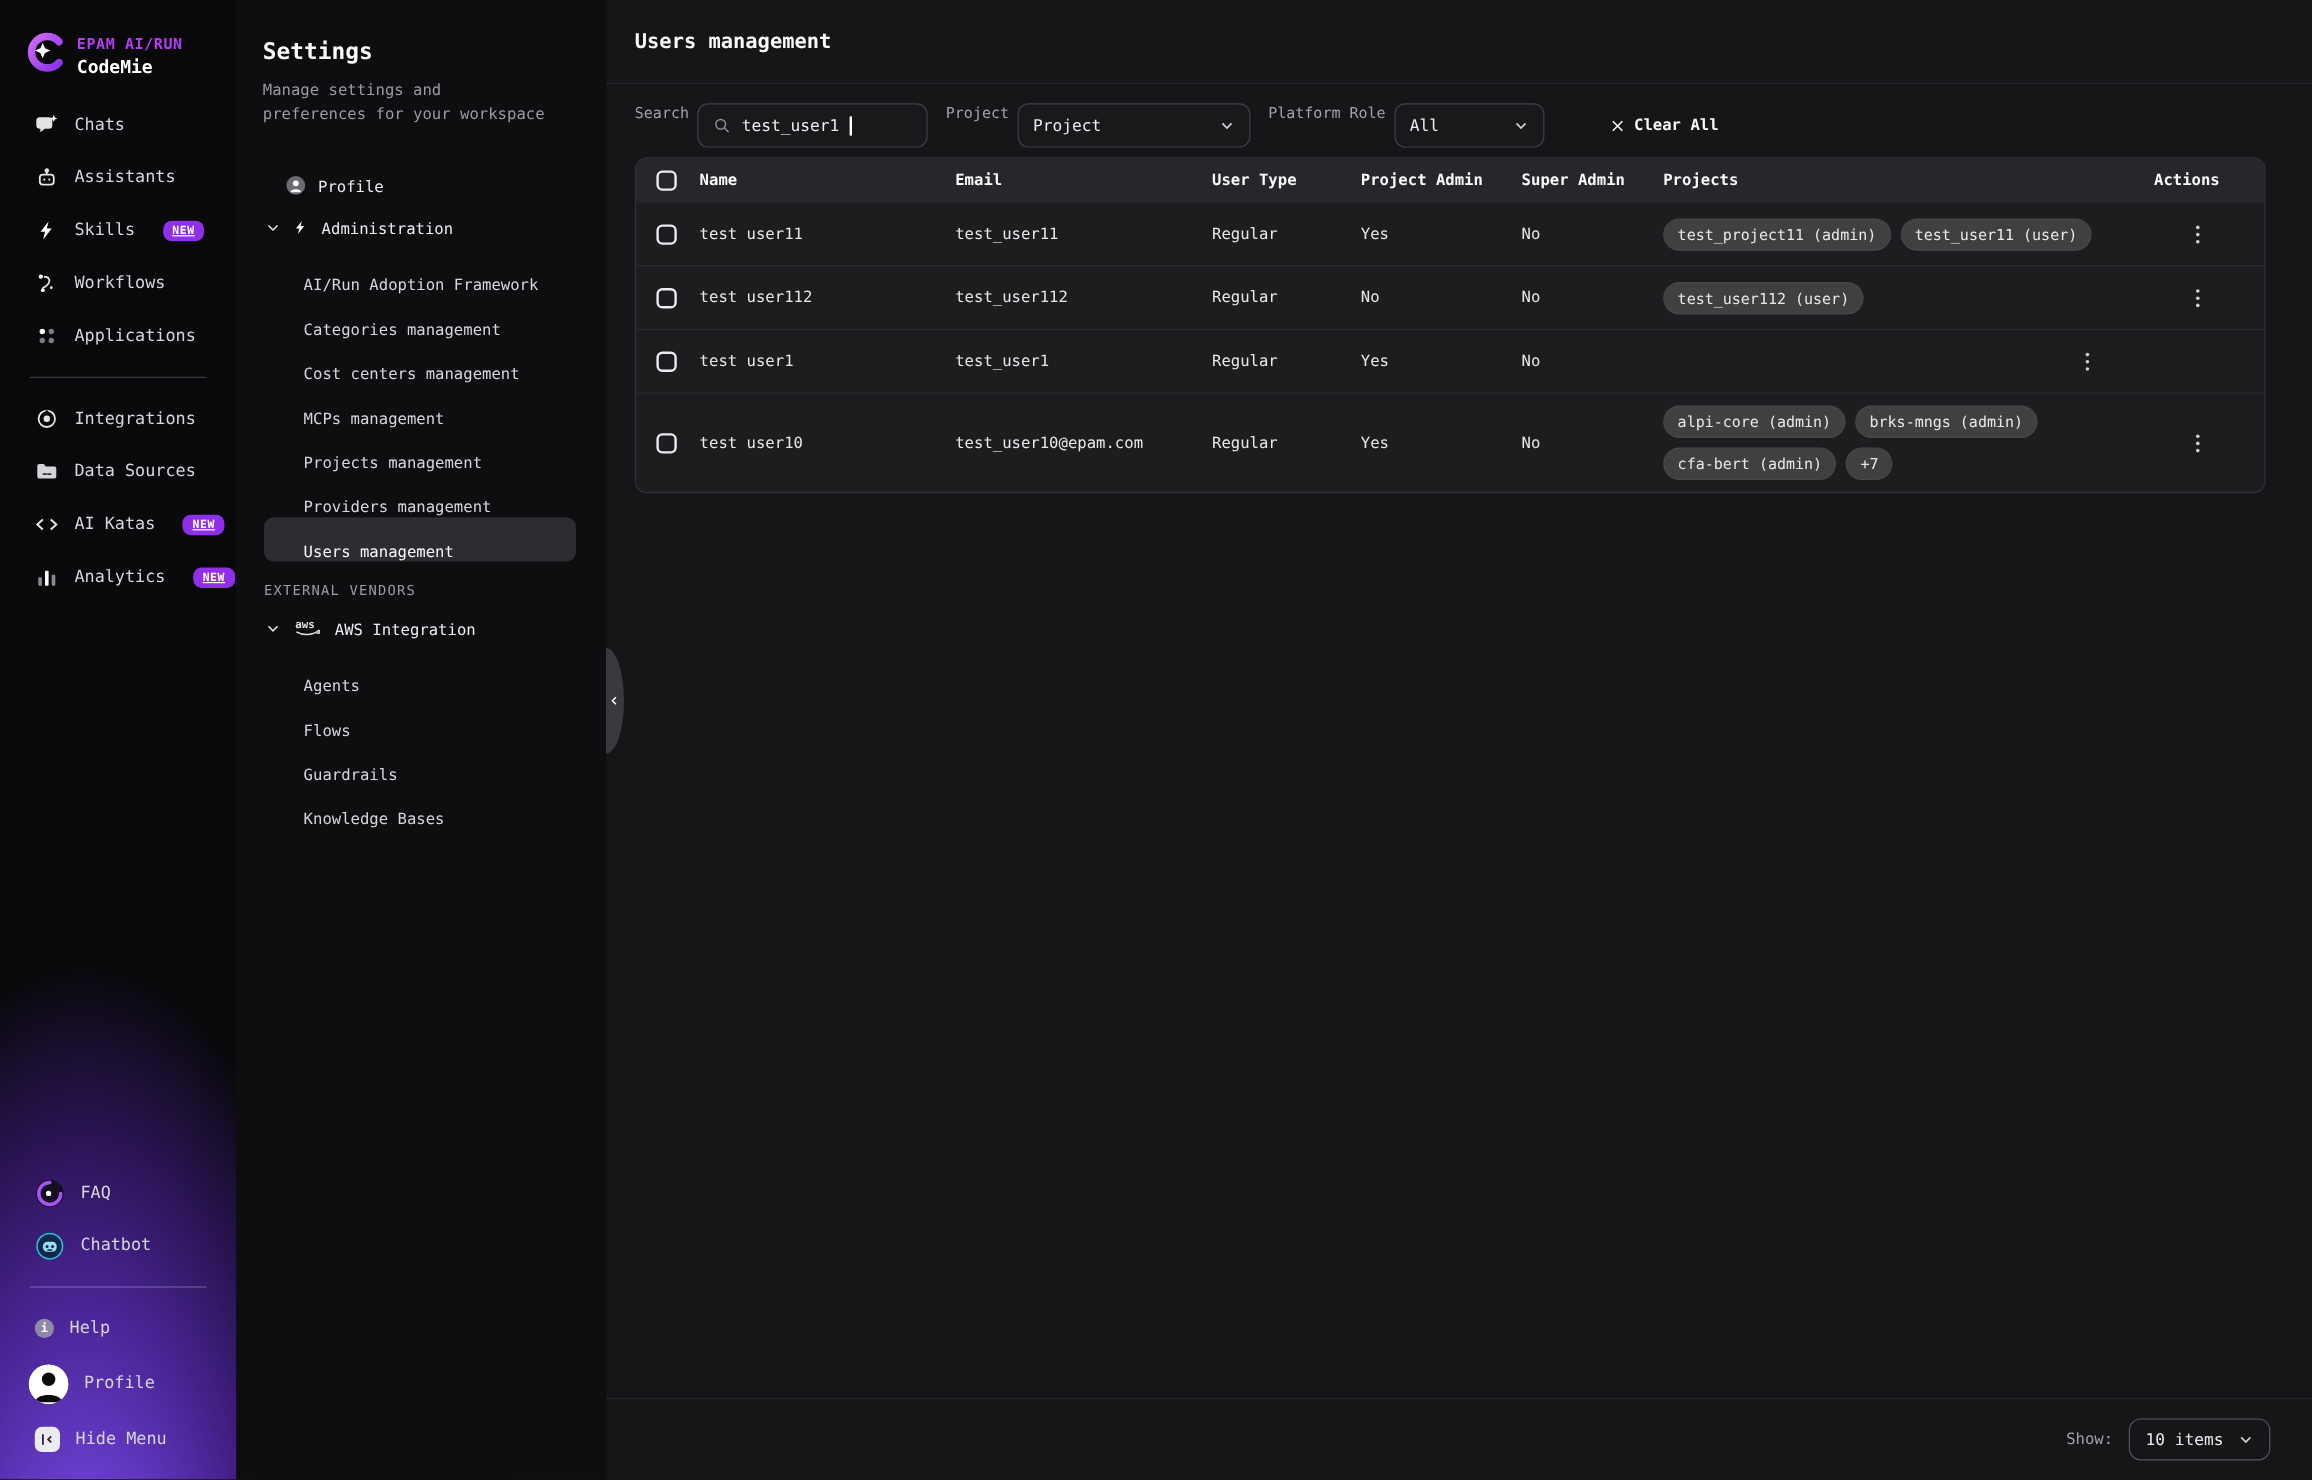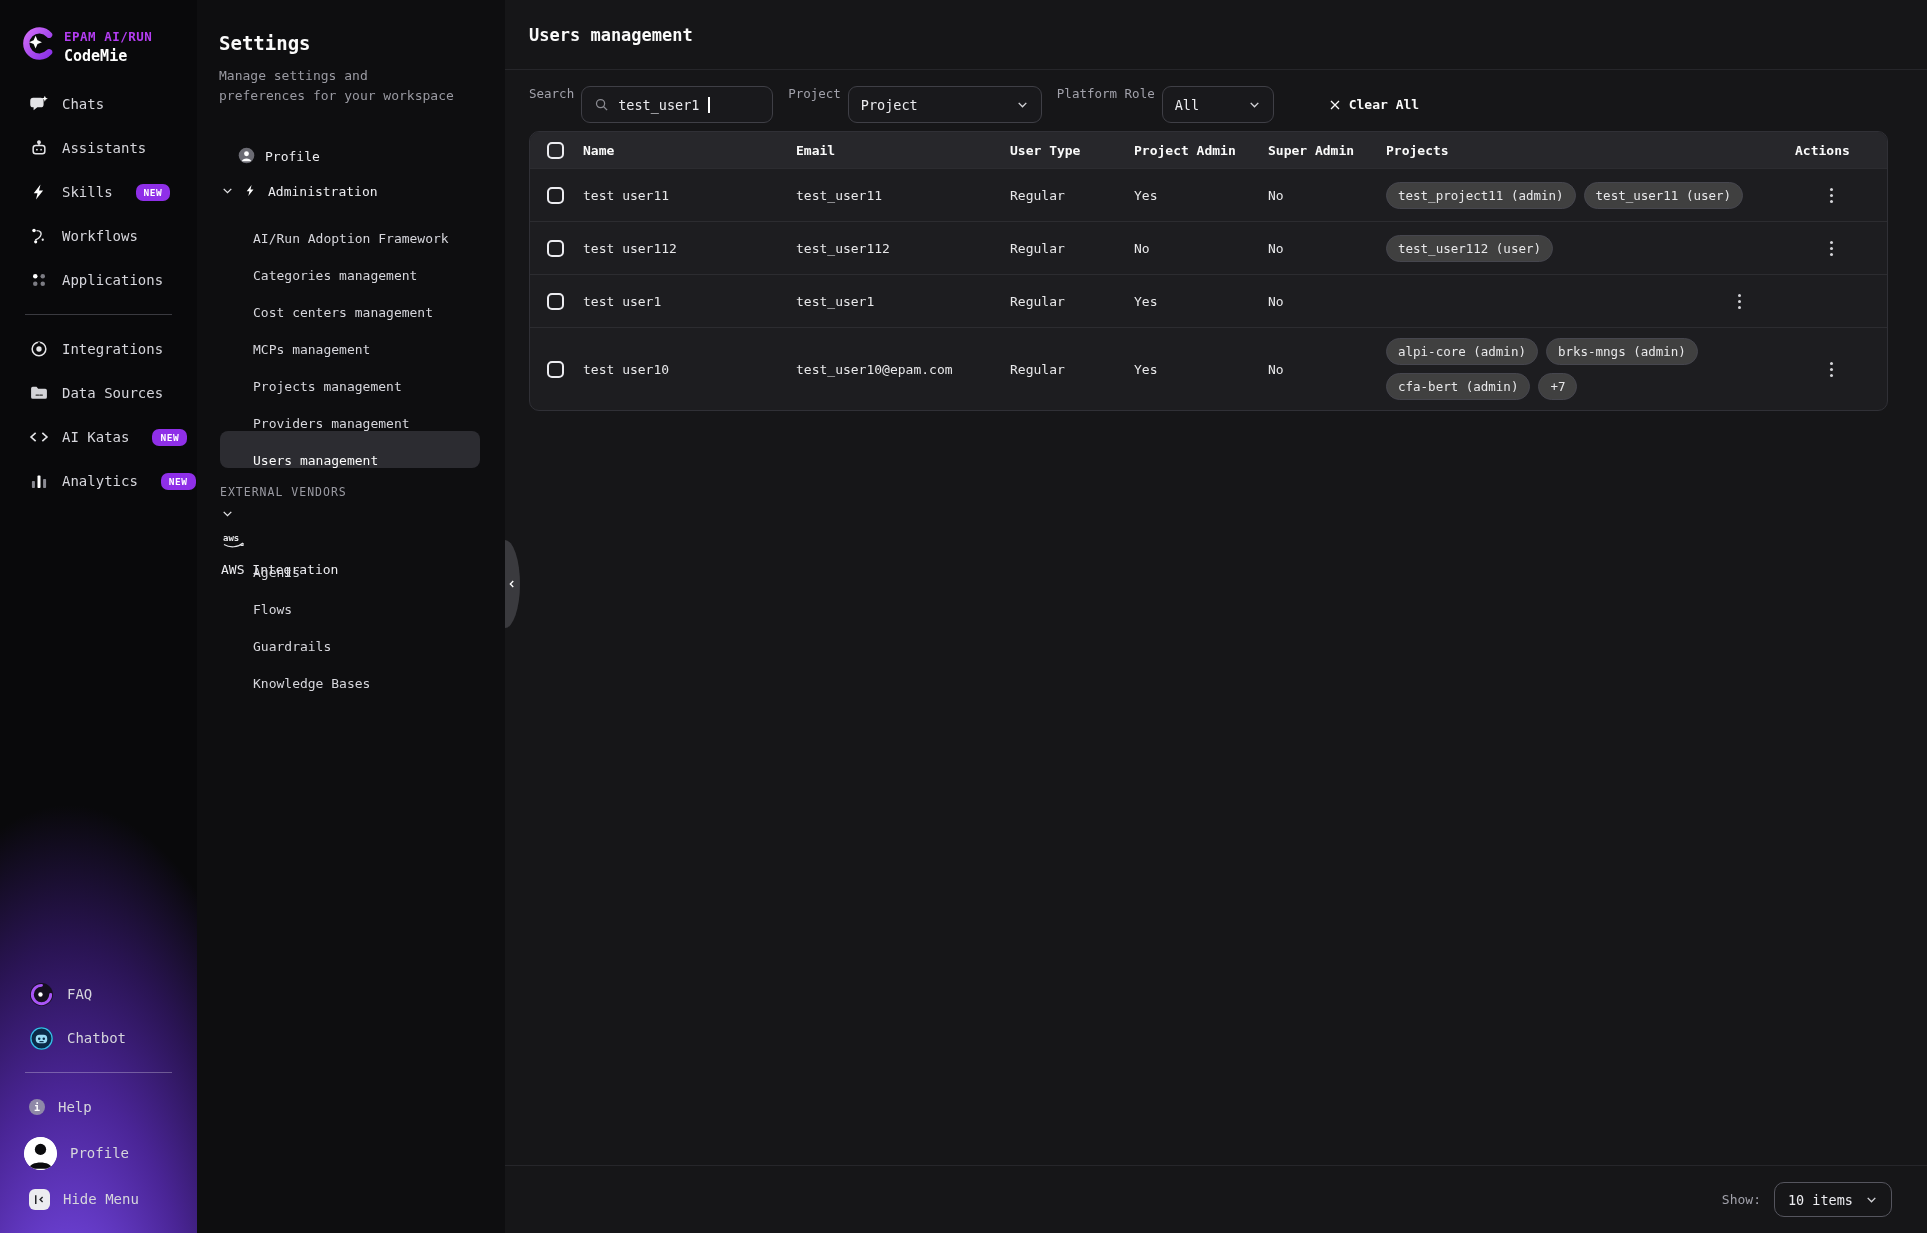--- a/index.html
+++ b/index.html
@@ -15,52 +15,52 @@
       radial-gradient(90px 16px at 75px 101%, rgba(130,200,255,.55), transparent 70%),
       radial-gradient(150% 58% at 35% 114%, #8d6ae8 0%, #6a3fd0 22%, #4a2596 44%, #2a1454 64%, rgba(10,10,12,0) 84%),
       #09090b;
   }
   .logo-row { display:flex; gap:11px; margin:26px 0 0 22px; align-items:flex-end; }
   .brand-line1 { color:#b43df2; font-weight:bold; font-size:12.5px; letter-spacing:.5px; }
   .brand-line2 { color:#fff; font-weight:bold; font-size:15px; margin-top:3px; }
   .sb-nav { margin-top:17px; }
   .sb-item { display:flex; align-items:center; height:44px; padding-left:29px; gap:13px; font-size:14px; color:#d6d6dc; cursor:pointer; }
   .sb-item .ico { width:20px; height:20px; display:flex; align-items:center; justify-content:center; flex:none; }
-  .badge { background:#8f2fe8; color:#fff; font-size:9.5px; font-weight:bold; padding:3px 8px; border-radius:7px; letter-spacing:.5px; margin-left:10px; }
+  .badge { background:#8f2fe8; color:#fff; font-size:9.5px; font-weight:bold; padding:3px 8px; border-radius:7px; letter-spacing:.5px; margin-left:10px;text-decoration:underline; }
   .sb-divider { height:1px; background:#3a3a40; margin:12px 25px; }
   .sb-divider.light { background:rgba(255,255,255,.28); }
   .sb-spacer { flex:1; }
   .sb-item.profile { height:48px; }
   
   .panel { width:308px; flex:none; background:#0e0e10; padding-top:32px; position:relative; }
   .panel h1 { font-size:19px; font-weight:bold; margin-left:22px; }
   .panel .subtitle { margin:12px 0 0 22px; width:242px; font-size:13px; line-height:20px; color:#9a9aa2; }
   .panel-item { display:flex; align-items:center; height:35px; gap:10px; font-size:13px; color:#ececf0; cursor:pointer; }
   .panel-item.profile-item { margin-top:33px; padding-left:41px; }
   .panel-item.admin-item { padding-left:24px; gap:9px; }
   .panel-sub { height:37px; display:flex; align-items:flex-end; margin:0 25px 0 23px; padding-left:33px; font-size:13px; color:#d6d6dc; border-radius:8px; cursor:pointer; }
   .panel-sub.active { background:#2c2c31; color:#fafafa; }
   .section-label { margin:17px 0 8px 23px; font-size:11.5px; letter-spacing:1px; color:#9b9ba3; }
-  .vendor-item { display:flex; height:36px; padding-left:24px; gap:9px; font-size:13px; color:#ececf0; cursor:pointer;flex-direction:column; }
+  .vendor-item { display:flex; align-items:center; height:36px; padding-left:24px; gap:9px; font-size:13px; color:#ececf0; cursor:pointer; }
   
   .main { flex:1; display:flex; flex-direction:column; background:#161618; position:relative; }
   .main-header { height:70px; flex:none; display:flex; align-items:center; padding-left:24px; border-bottom:1px solid #26262a; }
   .main-header h2 { font-size:17px; font-weight:bold; }
   .collapse-handle { position:absolute; left:0; top:540px; width:15px; height:88px; background:#3a3a3e;
     border-radius:0 100% 100% 0 / 0 50% 50% 0; display:flex; align-items:center; cursor:pointer; }
   .collapse-handle svg { margin-left:2px; }
   .content { padding:0 39px 0 24px; }
   .filters { display:flex; align-items:flex-end; gap:15px; padding-top:16px; }
   .field { display:flex; flex-direction:row; gap:7px; }
   .field label { font-size:12.5px; color:#a1a1aa; }
   .control { height:37px; border:1px solid #3f3f46; border-radius:9px; background:#19191c; display:flex; align-items:center; padding:0 12px; font-size:13.5px; color:#ececf0; gap:9px; }
   .control.search { width:192px; }
   .control.dd { justify-content:space-between; }
   .control.dd.project { width:194px; }
-  .control.dd.role { width:112px; }
+  .control.dd.role { width:125px; }
   .caret { display:inline-block; width:1.5px; height:16px; background:#fff; vertical-align:middle; }
   .clear-all { display:flex; align-items:center; gap:8px; height:37px; margin-left:40px; font-size:13px; font-weight:bold; color:#fafafa; cursor:pointer; }
   
   .table { margin-top:8px; border:1px solid #303036; border-radius:10px; overflow:hidden; background:#1d1d20; }
   .t-head, .t-row { display:grid; grid-template-columns:53px 213px 214px 124px 134px 118px 1fr 92px; align-items:center; }
   .t-head { height:36px; background:#27272b; font-size:13px; font-weight:bold; color:#fafafa; }
   .t-row { min-height:53px; border-top:1px solid #2c2c30; font-size:13px; color:#e8e8ea; }
   .cb { width:17px; height:17px; border:2px solid #ececf0; border-radius:5px; margin-left:17px; cursor:pointer; }
   .projects-cell { display:flex; flex-wrap:wrap; gap:8px; padding:10px 14px 10px 0; }
   .tag { border:1px solid #46464e; background:#404040; border-radius:15px; padding:5px 11px; font-size:12.5px; color:#e8e8ea; white-space:nowrap; }

